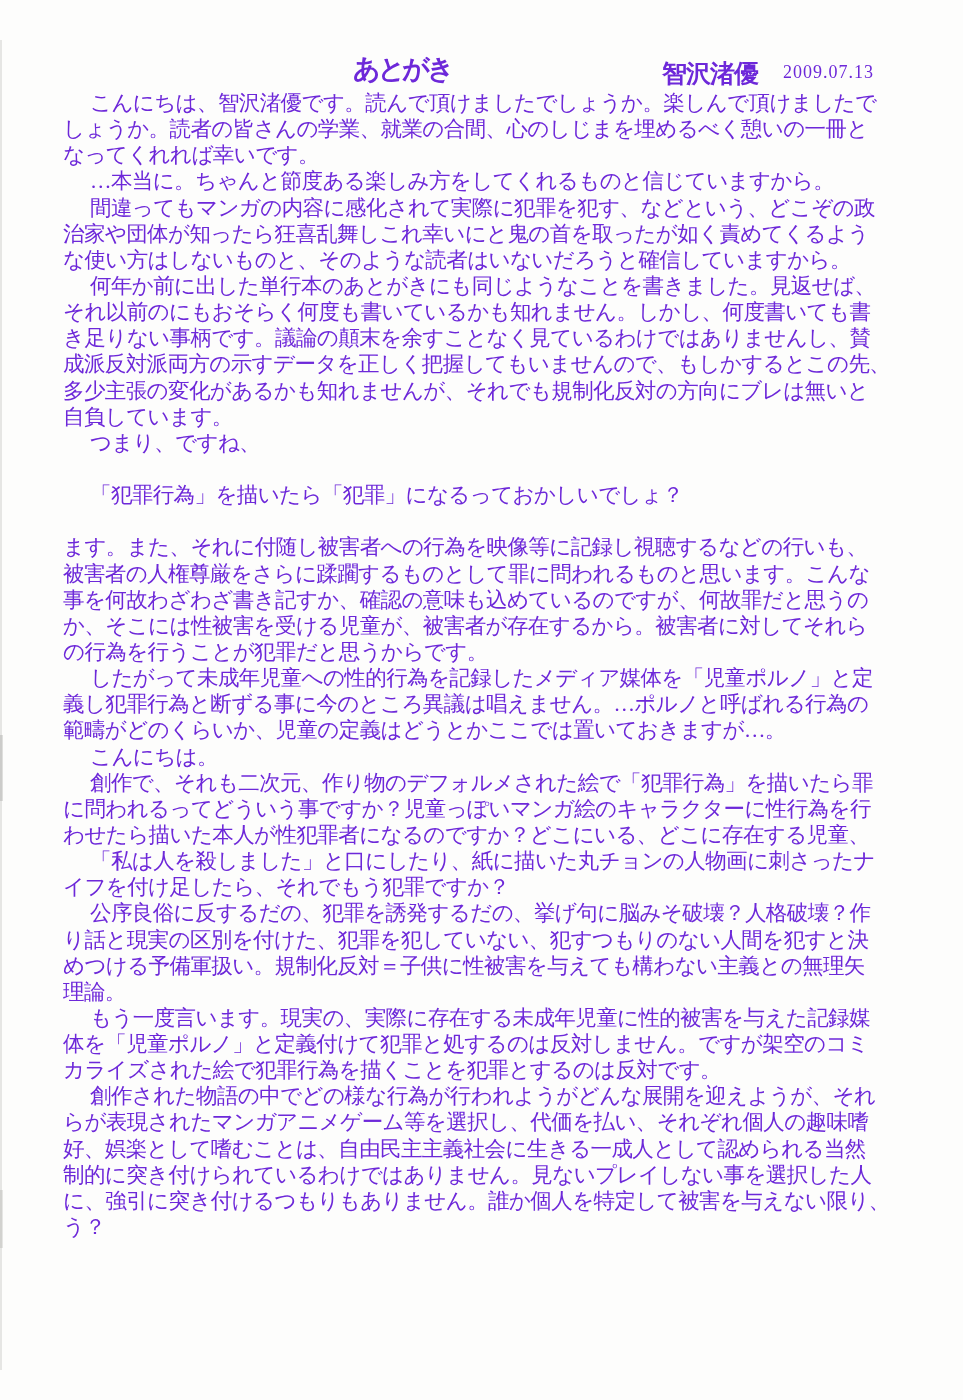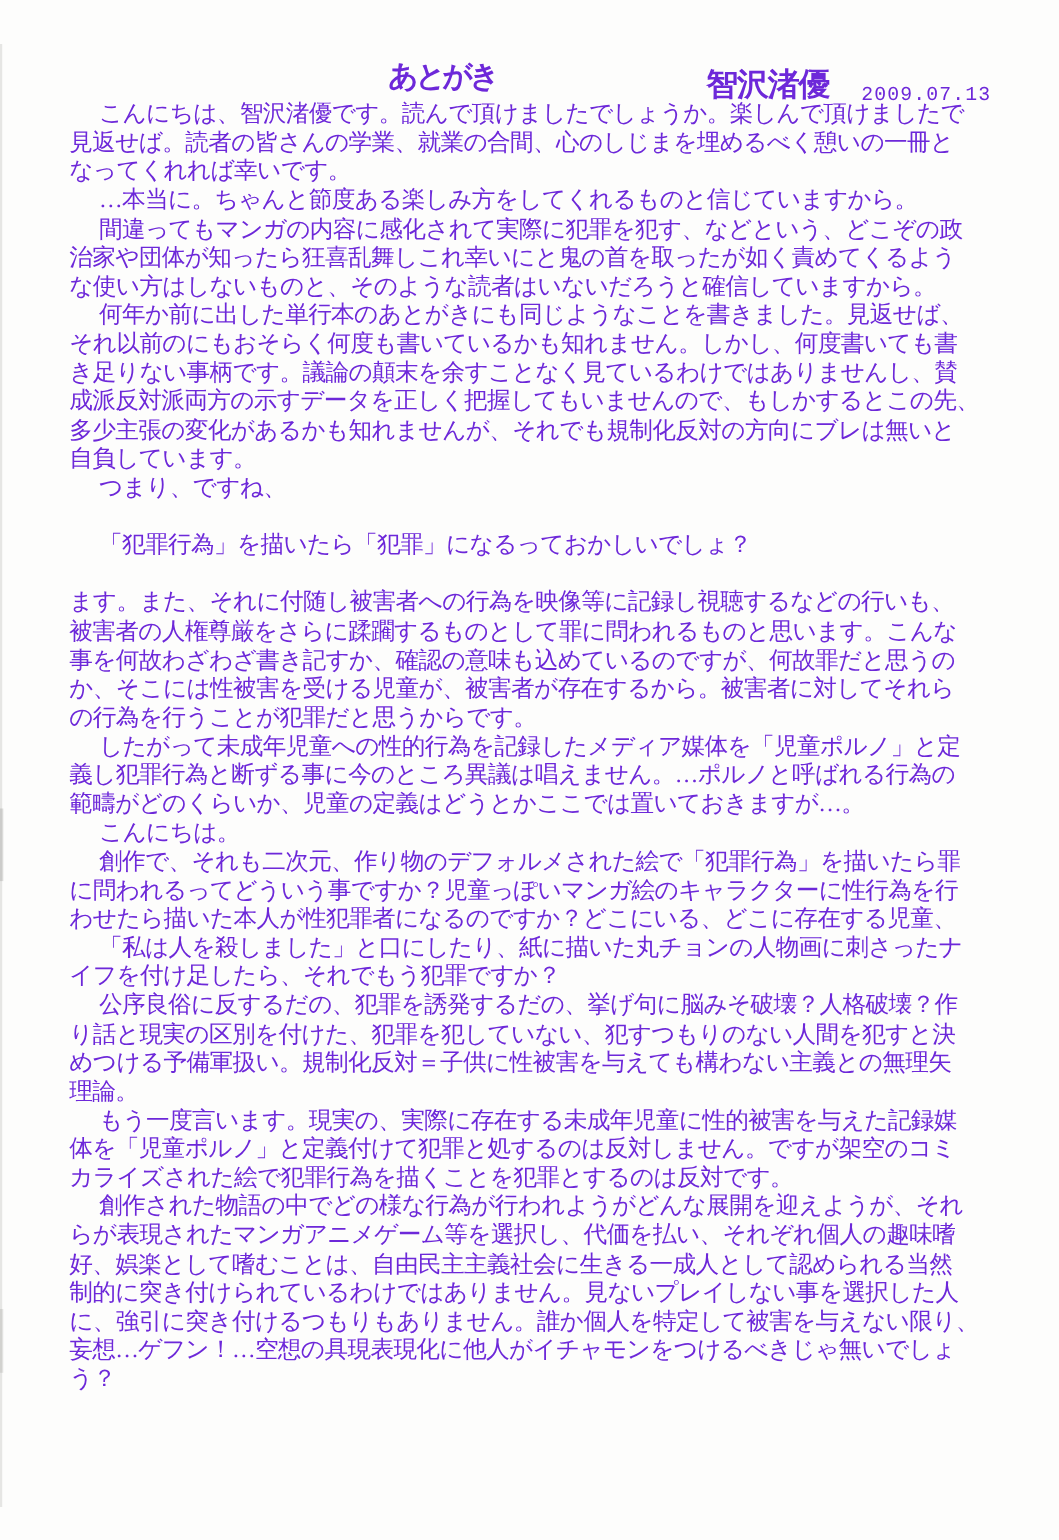--- a/index.html
+++ b/index.html
@@ -49,37 +49,36 @@
     position: absolute;
     left: 353px;
     top: 51px;
     font-size: 27px;
     font-weight: bold;
     letter-spacing: -3px;
     white-space: nowrap;
   }
   .hdr-author {
     position: absolute;
-    left: 642px;
+    left: 662px;
     top: 57px;
-    font-size: 29px;
+    font-size: 25px;
     font-weight: bold;
     letter-spacing: -1px;
     white-space: nowrap;
     text-align: center;
   }
   .hdr-date {
     position: absolute;
     left: 783px;
     top: 62px;
     font-size: 18px;
     letter-spacing: 1px;
-    font-family: Liberation Mono, monospace;
+    font-family: Liberation Serif, serif;
     white-space: nowrap;
-    margin-top: 15px;
   }
   .body-text {
     position: absolute;
     left: 63px;
     top: 90px;
     width: 836px;
     font-size: 21.5px;
   }
   .line {
     height: 26.15px;
@@ -101,21 +100,21 @@
   <div class="scan-edge-blob-2"></div>
 
   <div class="hdr-title">あとがき</div>
 
   <div class="hdr-author">智沢渚優</div>
 
   <div class="hdr-date">2009.07.13</div>
 
   <div class="body-text">
       <div class="line indent">こんにちは、智沢渚優です。読んで頂けましたでしょうか。楽しんで頂けましたで</div>
-      <div class="line">見返せば。読者の皆さんの学業、就業の合間、心のしじまを埋めるべく憩いの一冊と</div>
+      <div class="line">しょうか。読者の皆さんの学業、就業の合間、心のしじまを埋めるべく憩いの一冊と</div>
       <div class="line">なってくれれば幸いです。</div>
       <div class="line indent">…本当に。ちゃんと節度ある楽しみ方をしてくれるものと信じていますから。</div>
       <div class="line indent">間違ってもマンガの内容に感化されて実際に犯罪を犯す、などという、どこぞの政</div>
       <div class="line">治家や団体が知ったら狂喜乱舞しこれ幸いにと鬼の首を取ったが如く責めてくるよう</div>
       <div class="line">な使い方はしないものと、そのような読者はいないだろうと確信していますから。</div>
       <div class="line indent">何年か前に出した単行本のあとがきにも同じようなことを書きました。見返せば、</div>
       <div class="line">それ以前のにもおそらく何度も書いているかも知れません。しかし、何度書いても書</div>
       <div class="line">き足りない事柄です。議論の顛末を余すことなく見ているわけではありませんし、賛</div>
       <div class="line">成派反対派両方の示すデータを正しく把握してもいませんので、もしかするとこの先、</div>
       <div class="line">多少主張の変化があるかも知れませんが、それでも規制化反対の方向にブレは無いと</div>
@@ -143,16 +142,15 @@
       <div class="line">めつける予備軍扱い。規制化反対＝子供に性被害を与えても構わない主義との無理矢</div>
       <div class="line">理論。</div>
       <div class="line indent">もう一度言います。現実の、実際に存在する未成年児童に性的被害を与えた記録媒</div>
       <div class="line">体を「児童ポルノ」と定義付けて犯罪と処するのは反対しません。ですが架空のコミ</div>
       <div class="line">カライズされた絵で犯罪行為を描くことを犯罪とするのは反対です。</div>
       <div class="line indent">創作された物語の中でどの様な行為が行われようがどんな展開を迎えようが、それ</div>
       <div class="line">らが表現されたマンガアニメゲーム等を選択し、代価を払い、それぞれ個人の趣味嗜</div>
       <div class="line">好、娯楽として嗜むことは、自由民主主義社会に生きる一成人として認められる当然</div>
       <div class="line">制的に突き付けられているわけではありません。見ないプレイしない事を選択した人</div>
       <div class="line">に、強引に突き付けるつもりもありません。誰か個人を特定して被害を与えない限り、</div>
-      <div class="line">妄想…ゲフン！…空想の具現表現化に他人がイチャモンをつけるべきじゃ無いでしょ</div>
       <div class="line">う？</div>
     </div>
 </div>
 
 </body></html>

